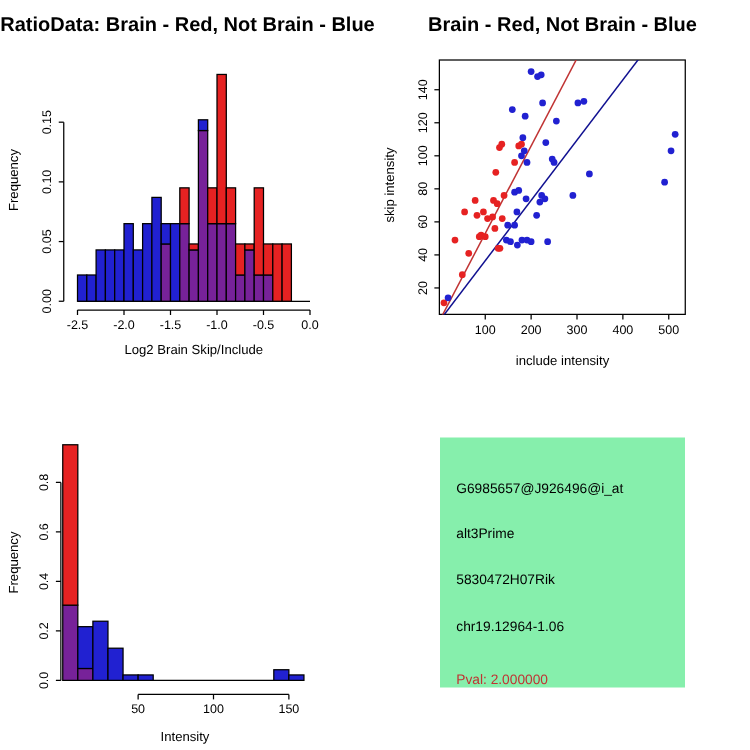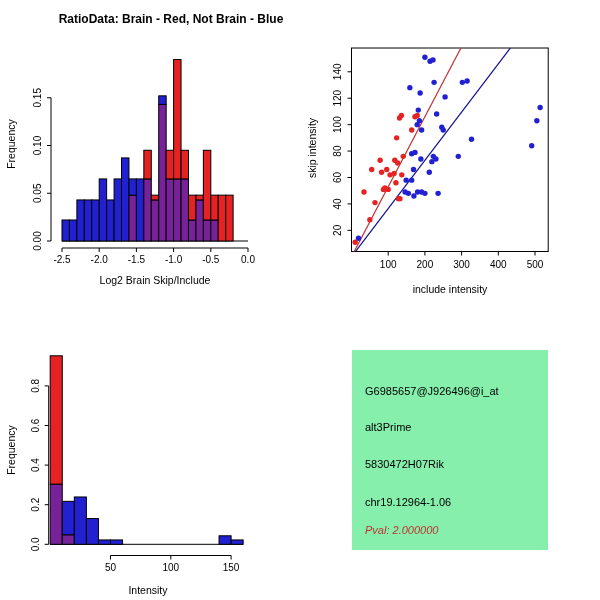--- a/index.html
+++ b/index.html
@@ -1,21 +1,21 @@
 <!DOCTYPE html>
 <html><head>
 <meta charset="utf-8">
 <style>
   html,body{margin:0;padding:0;background:#ffffff;}
   #screen{position:relative;width:600px;height:600px;background:#ffffff;overflow:hidden;
           font-family:"Liberation Sans",sans-serif;color:#000;}
   .panel{position:absolute;width:300px;height:300px;}
   #p1{left:0;top:0;} #p2{left:300px;top:0;} #p3{left:0;top:300px;} #p4{left:300px;top:300px;}
   .chart-title{position:absolute;left:0;top:12px;width:300px;text-align:center;
-               font-weight:bold;font-size:12px;letter-spacing:0;margin-left:21px;}
+               font-weight:bold;font-size:16px;letter-spacing:0;}
   .xlab{position:absolute;left:0;width:300px;text-align:center;font-size:10.5px;}
   .ylab{position:absolute;width:140px;text-align:center;font-size:10.5px;
         transform:rotate(-90deg);transform-origin:center;}
   svg{position:absolute;left:0;top:0;}
   svg text{font-family:"Liberation Sans",sans-serif;font-size:10px;fill:#000;}
   #infoBox{position:absolute;left:52px;top:50px;width:196px;height:200px;}
   .info-line{position:absolute;left:13px;font-size:11px;white-space:nowrap;}
 </style>
 </head>
 <body>
@@ -178,20 +178,21 @@
         <circle cx="143.25" cy="129.9312" r="2.7" fill="#2121D1"></circle>
         <circle cx="145.08499999999998" cy="96.89620000000002" r="2.7" fill="#2121D1"></circle>
         <circle cx="158.297" cy="156.3592" r="2.7" fill="#2121D1"></circle>
         <circle cx="162.334" cy="82.36080000000001" r="2.7" fill="#2121D1"></circle>
         <circle cx="167.10500000000002" cy="81.0394" r="2.7" fill="#2121D1"></circle>
         <circle cx="171.50900000000001" cy="139.181" r="2.7" fill="#2121D1"></circle>
         <circle cx="231.697" cy="145.788" r="2.7" fill="#2121D1"></circle>
         <circle cx="236.835" cy="120.6814" r="2.7" fill="#2121D1"></circle>
         <circle cx="240.138" cy="107.4674" r="2.7" fill="#2121D1"></circle>
       </svg>
+    <div class="chart-title">Brain - Red, Not Brain - Blue</div>
     <div class="xlab" style="top:283px;left:0;">include intensity</div>
     <div class="ylab" style="left:-58px;top:142px;">skip intensity</div>
   </div>
 
   <div class="panel" id="p3">
     <svg id="svg3" width="300" height="300">
         <line x1="48.7" y1="244.3" x2="48.7" y2="85.9" stroke="#000000" stroke-width="1"></line>
         <line x1="48.7" y1="244.3" x2="44.7" y2="244.3" stroke="#000000" stroke-width="1"></line>
         <text x="38.7" y="244.3" text-anchor="middle" transform="rotate(-90 38.7 244.3)">0.0</text>
         <line x1="48.7" y1="204.70000000000002" x2="44.7" y2="204.70000000000002" stroke="#000000" stroke-width="1"></line>
@@ -224,17 +225,17 @@
     <div class="xlab" style="top:284px;left:-2px;">Intensity</div>
     <div class="ylab" style="left:-59px;top:144px;">Frequency</div>
   </div>
 
   <div class="panel" id="p4">
     <div id="infoBox" style="background: #86efac;">
       <div class="info-line" style="top:35px;">G6985657@J926496@i_at</div>
       <div class="info-line" style="top:71px;">alt3Prime</div>
       <div class="info-line" style="top:108px;">5830472H07Rik</div>
       <div class="info-line" style="top:146px;">chr19.12964-1.06</div>
-      <div class="info-line" style="top: 174px; color: rgb(192, 51, 51); font-style: italic;" id="pvalLine">Pval: 2.000000</div>
+      <div class="info-line" style="top: 188px; color: rgb(192, 51, 51);" id="pvalLine">Pval: 2.000000</div>
     </div>
   </div>
 
 </div>
 
 </body></html>

